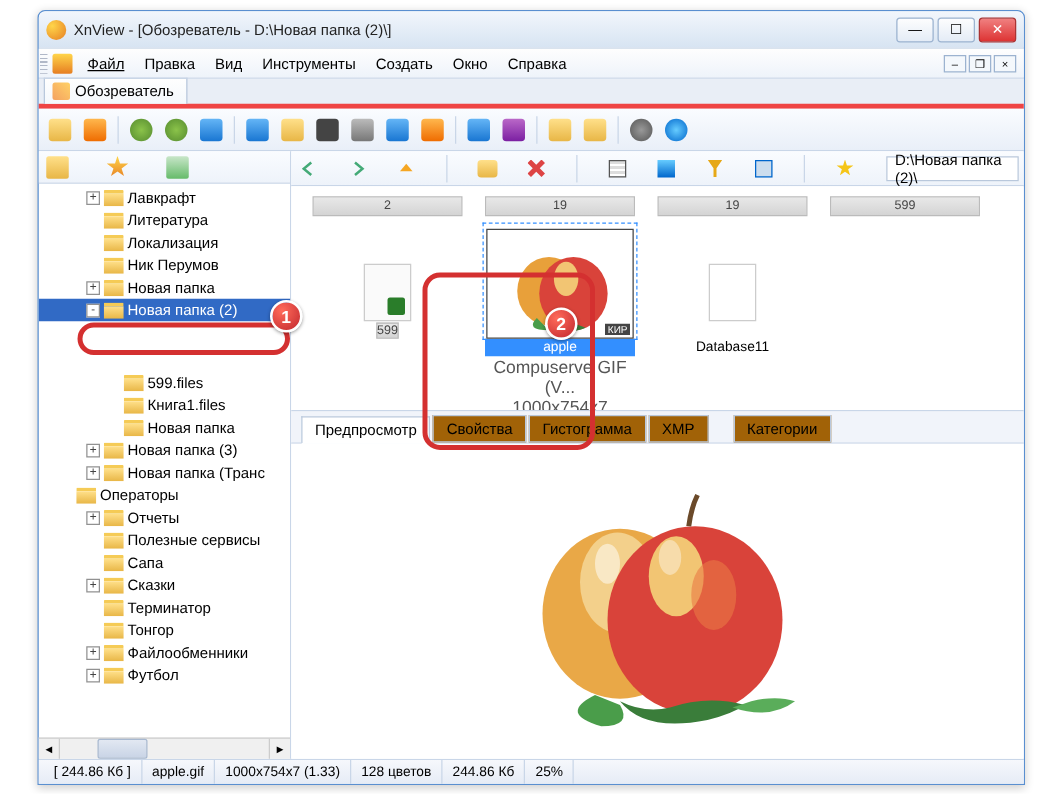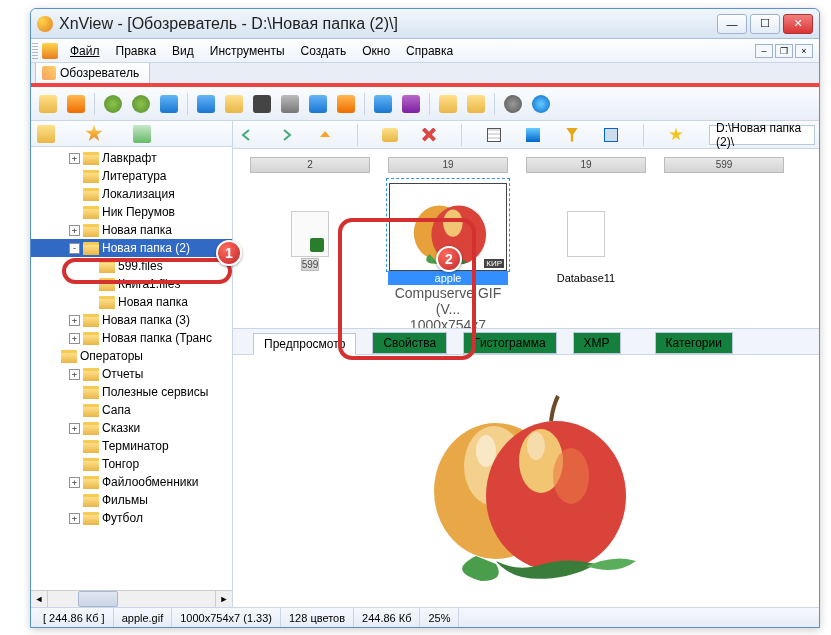--- a/index.html
+++ b/index.html
@@ -2,21 +2,21 @@
 <html><head>
 <meta charset="utf-8">
 <style>
 * { box-sizing: border-box; margin: 0; padding: 0; font-family: "Segoe UI", Tahoma, sans-serif; }
 body { background: #fff; width: 831px; height: 635px; overflow: hidden; position: relative; }
 
 .window { position: absolute; left: 30px; top: 8px; width: 790px; height: 620px; border: 1px solid #5a8fd0; border-radius: 6px 6px 0 0; background: #fff; box-shadow: 0 2px 8px rgba(0,0,0,.2); }
 
 .titlebar { height: 30px; background: linear-gradient(#f2f6fc, #d7e4f2); display: flex; align-items: center; padding: 0 6px; border-radius: 6px 6px 0 0; border-bottom: 1px solid #a7bdd8; }
 .titlebar .app-icon { width: 16px; height: 16px; background: radial-gradient(circle at 30% 30%, #ffd54a, #e67e22); border-radius: 50%; margin-right: 6px; }
-.titlebar .title { font-size: 16px; color: #222; flex: 1; }
+.titlebar .title { font-size: 12px; color: #222; flex: 1; }
 .sysbtns { display: flex; gap: 0; }
 .sysbtn { width: 30px; height: 20px; display: flex; align-items: center; justify-content: center; font-size: 11px; border: 1px solid #9cb3d0; border-radius: 3px; margin-left: 3px; background: linear-gradient(#fdfdfe, #e4ecf6); cursor: default; }
 .sysbtn.close { background: linear-gradient(#f08080, #d33); color: #fff; border-color: #a33; }
 
 .menubar { height: 24px; background: linear-gradient(#fefefe, #eef3fa); display: flex; align-items: center; padding: 0 1px; border-bottom: 1px solid #c9d6e8; font-size: 12px; position: relative; }
 .menubar .grip { width: 6px; height: 16px; background: repeating-linear-gradient(0deg, #b0b8c8 0 1px, transparent 1px 3px); margin-right: 4px; }
 .menubar .mini-icon { width: 16px; height: 16px; background: linear-gradient(#ffd54a, #e67e22); border-radius: 2px; margin-right: 4px; }
 .menubar .item { padding: 2px 8px; cursor: default; }
 .menubar .mdi { position: absolute; right: 6px; display: flex; gap: 2px; }
 .menubar .mdi span { width: 18px; height: 14px; border: 1px solid #9cb3d0; font-size: 9px; display: flex; align-items: center; justify-content: center; background: #f4f8fc; }
@@ -59,22 +59,22 @@
 .thumb-header { width: 120px; height: 16px; background: linear-gradient(#e8e8e8, #d4d4d4); border: 1px solid #bbb; font-size: 10px; text-align: center; line-height: 14px; color: #444; position: absolute; top: 0; }
 .thumb-label { width: 120px; text-align: center; }
 .thumb-label .name { display: block; background: transparent; padding: 1px 0; }
 .thumb-label .meta { display: block; font-size: 14px; color: #555; }
 .thumb-item.selected .thumb-label .name { background: #338fff; color: #fff; }
 .thumb-item.selected .thumb-box.imgbox { outline: 1px dashed #338fff; }
 
 .apple-thumb { width: 118px; height: 88px; border: 1px solid #444; background: #fff; position: relative; overflow: hidden; }
 .apple-thumb::after { content: "КИР"; position: absolute; right: 2px; bottom: 2px; background: #444; color: #fff; font-size: 8px; padding: 0 2px; }
 
-.preview-tabs { height: 26px; background: #f1f4fa; border-bottom: 1px solid #c9d6e8; display: flex; align-items: flex-end; padding-left: 20px; gap: 14px; }
-.ptab { border: 1px solid #b9c8dc; padding: 3px 10px; font-size: 12px; background: #15803d; margin-right: 2px; cursor: default; }
+.preview-tabs { height: 26px; background: #f1f4fa; border-bottom: 1px solid #c9d6e8; display: flex; align-items: flex-end; padding-left: 8px; gap: 0; }
+.ptab { border: 1px solid #b9c8dc; padding: 3px 10px; font-size: 12px; background: #a16207; margin-right: 2px; cursor: default; }
 .ptab.active { background: #fff; border-bottom-color: #fff; position: relative; top: 1px; }
 .ptab.detached { margin-left: 18px; }
 
 .preview { flex: 1; background: #fff; display: flex; align-items: center; justify-content: center; overflow: hidden; }
 
 .statusbar { height: 20px; background: linear-gradient(#f6f8fc, #e6ecf6); border-top: 1px solid #c9d6e8; display: flex; align-items: center; font-size: 11px; padding: 0 4px; gap: 0; }
 .statusbar .cell { padding: 0 8px; border-right: 1px solid #c9d6e8; height: 100%; display: flex; align-items: center; }
 
 
 .callout { position: absolute; border: 4px solid #d43030; border-radius: 14px; pointer-events: none; }
@@ -220,33 +220,33 @@
           <div class="tree-row" data-name="tree-item" style="padding-left: 38px;">
             <span class="expander" data-name="tree-expander">+</span>
             <span class="folder" data-name="folder-icon"></span>
             <span class="label" data-name="tree-label">Новая папка</span>
           </div>
           <div class="tree-row selected" data-name="tree-item" style="padding-left: 38px;">
             <span class="expander" data-name="tree-expander">-</span>
             <span class="folder" data-name="folder-icon"></span>
             <span class="label" data-name="tree-label">Новая папка (2)</span>
           </div>
+          <div class="tree-row" data-name="tree-item" style="padding-left: 54px; margin-top: 40px;">
+            <span class="expander blank" data-name="tree-expander"></span>
+            <span class="folder" data-name="folder-icon"></span>
+            <span class="label" data-name="tree-label">599.files</span>
+          </div>
           <div class="tree-row" data-name="tree-item" style="padding-left: 54px;">
             <span class="expander blank" data-name="tree-expander"></span>
             <span class="folder" data-name="folder-icon"></span>
-            <span class="label" data-name="tree-label">599.files</span>
+            <span class="label" data-name="tree-label">Книга1.files</span>
           </div>
           <div class="tree-row" data-name="tree-item" style="padding-left: 54px;">
             <span class="expander blank" data-name="tree-expander"></span>
             <span class="folder" data-name="folder-icon"></span>
-            <span class="label" data-name="tree-label">Книга1.files</span>
-          </div>
-          <div class="tree-row" data-name="tree-item" style="padding-left: 54px;">
-            <span class="expander blank" data-name="tree-expander"></span>
-            <span class="folder" data-name="folder-icon"></span>
             <span class="label" data-name="tree-label">Новая папка</span>
           </div>
           <div class="tree-row" data-name="tree-item" style="padding-left: 38px;">
             <span class="expander" data-name="tree-expander">+</span>
             <span class="folder" data-name="folder-icon"></span>
             <span class="label" data-name="tree-label">Новая папка (3)</span>
           </div>
           <div class="tree-row" data-name="tree-item" style="padding-left: 38px;">
             <span class="expander" data-name="tree-expander">+</span>
             <span class="folder" data-name="folder-icon"></span>
@@ -284,25 +284,20 @@
           </div>
           <div class="tree-row" data-name="tree-item" style="padding-left: 38px;">
             <span class="expander blank" data-name="tree-expander"></span>
             <span class="folder" data-name="folder-icon"></span>
             <span class="label" data-name="tree-label">Тонгор</span>
           </div>
           <div class="tree-row" data-name="tree-item" style="padding-left: 38px;">
             <span class="expander" data-name="tree-expander">+</span>
             <span class="folder" data-name="folder-icon"></span>
             <span class="label" data-name="tree-label">Файлообменники</span>
-          </div>
-          <div class="tree-row" data-name="tree-item" style="padding-left: 38px;">
-            <span class="expander blank" data-name="tree-expander"></span>
-            <span class="folder" data-name="folder-icon"></span>
-            <span class="label" data-name="tree-label">Фильмы</span>
           </div>
           <div class="tree-row" data-name="tree-item" style="padding-left: 38px;">
             <span class="expander" data-name="tree-expander">+</span>
             <span class="folder" data-name="folder-icon"></span>
             <span class="label" data-name="tree-label">Футбол</span>
           </div>
         </div>
       <div class="left-scroll" data-name="tree-h-scrollbar">
         <div style="width:17px;border-right:1px solid #ccc;text-align:center;font-size:9px;line-height:16px;">◄</div>
         <div style="flex:1;position:relative;">

